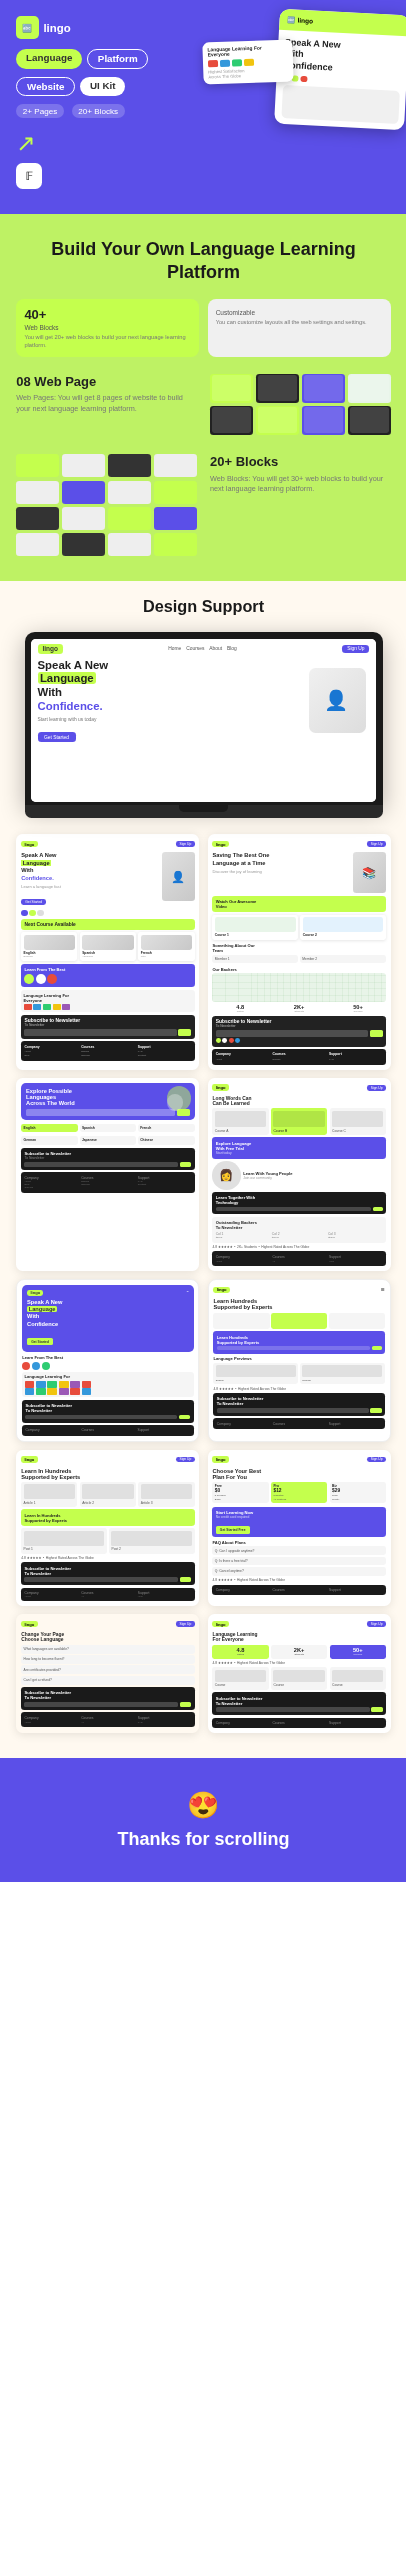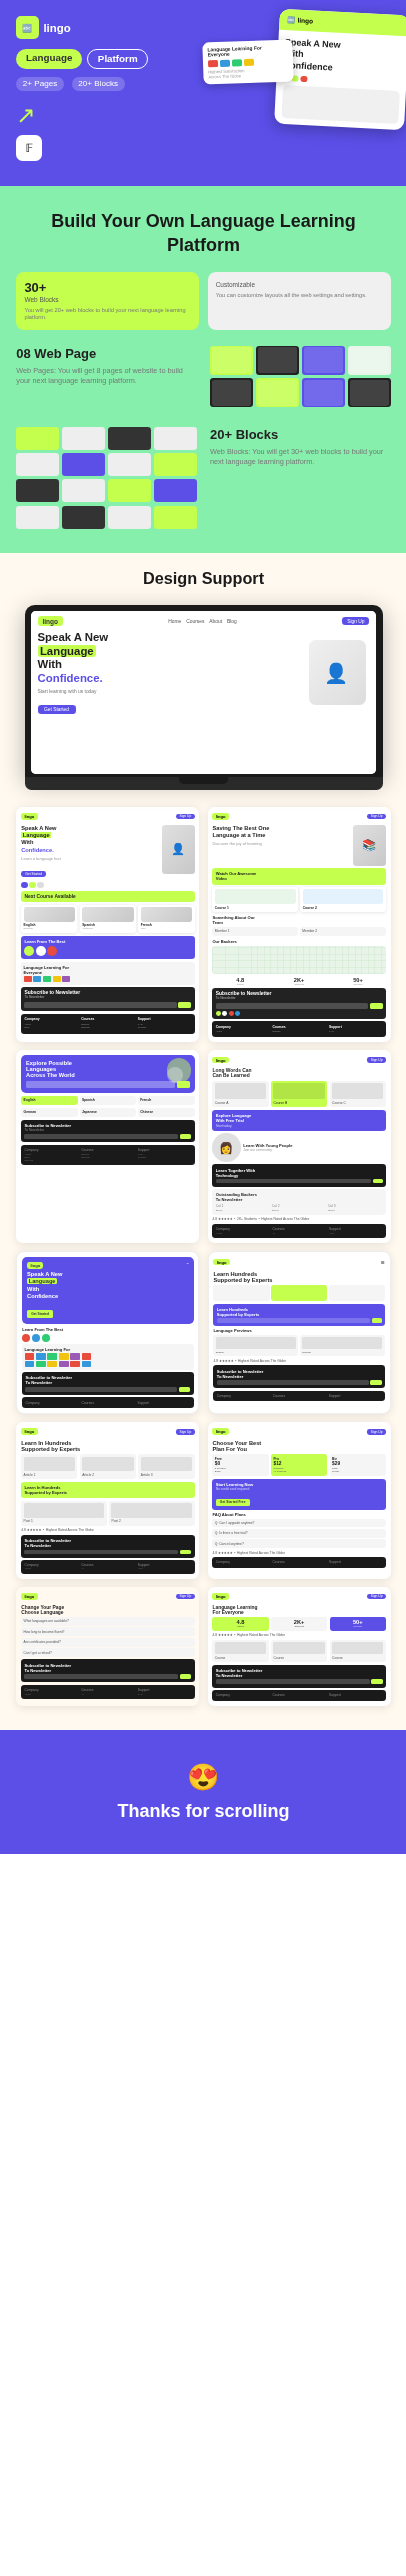--- a/index.html
+++ b/index.html
@@ -132,21 +132,21 @@
       border-radius: 1.6px;
       background: #eee;
     }
     .flag-dot.red { background: #E74C3C; }
     .flag-dot.blue { background: #3498DB; }
     .flag-dot.green { background: #2ECC71; }
     .flag-dot.yellow { background: #F1C40F; }
 
     
     .section-build {
-      background: #86efac;
+      background: #bef264;
       padding: 24.4px 16.3px;
       text-align: center;
     }
     .section-build h2 {
       font-size: 18px;
       font-weight: 800;
       color: #1a1a1a;
       margin-bottom: 14.7px;
       line-height: 1.3;
     }
@@ -542,20 +542,24 @@
 
 <section class="hero-section">
   <div class="hero-logo">
     <div class="hero-logo-icon">🔤</div>
     <span class="hero-logo-text">lingo</span>
   </div>
   <div class="hero-tags">
     <span class="hero-tag tag-green">Language</span>
     <span class="hero-tag tag-outline">Platform</span>
   </div>
+  <div class="hero-tags">
+    <span class="hero-tag tag-outline">Website</span>
+    <span class="hero-tag tag-white-fill">UI Kit</span>
+  </div>
   <div class="hero-badges">
     <span class="hero-badge">2+ Pages</span>
     <span class="hero-badge">20+ Blocks</span>
   </div>
   <div class="hero-arrow">↗</div>
   <div class="hero-figma-icon">𝔽</div>
 
   <div class="hero-mockup-area">
     <div class="mockup-card-main">
       <div class="mockup-card-header">🔤 lingo</div>
@@ -579,21 +583,21 @@
       </div>
       <div style="font-size:4.1px;color:#999;margin-top:2.4px;">Highest Satisfaction<br>Across The Globe</div>
     </div>
   </div>
 </section>
 
 <section class="section-build">
   <h2>Build Your Own Language Learning Platform</h2>
   <div class="features-row">
     <div class="feature-card">
-      <div class="feat-num">30+</div>
+      <div class="feat-num">40+</div>
       <div class="feat-label">Web Blocks</div>
       <div class="feat-desc">You will get 20+ web blocks to build your next language learning platform.</div>
     </div>
     <div class="feature-card light">
       <div class="feat-label">Customizable</div>
       <div class="feat-desc">You can customize layouts all the web settings and settings.</div>
     </div>
   </div>
 
   <div class="web-pages-section">

